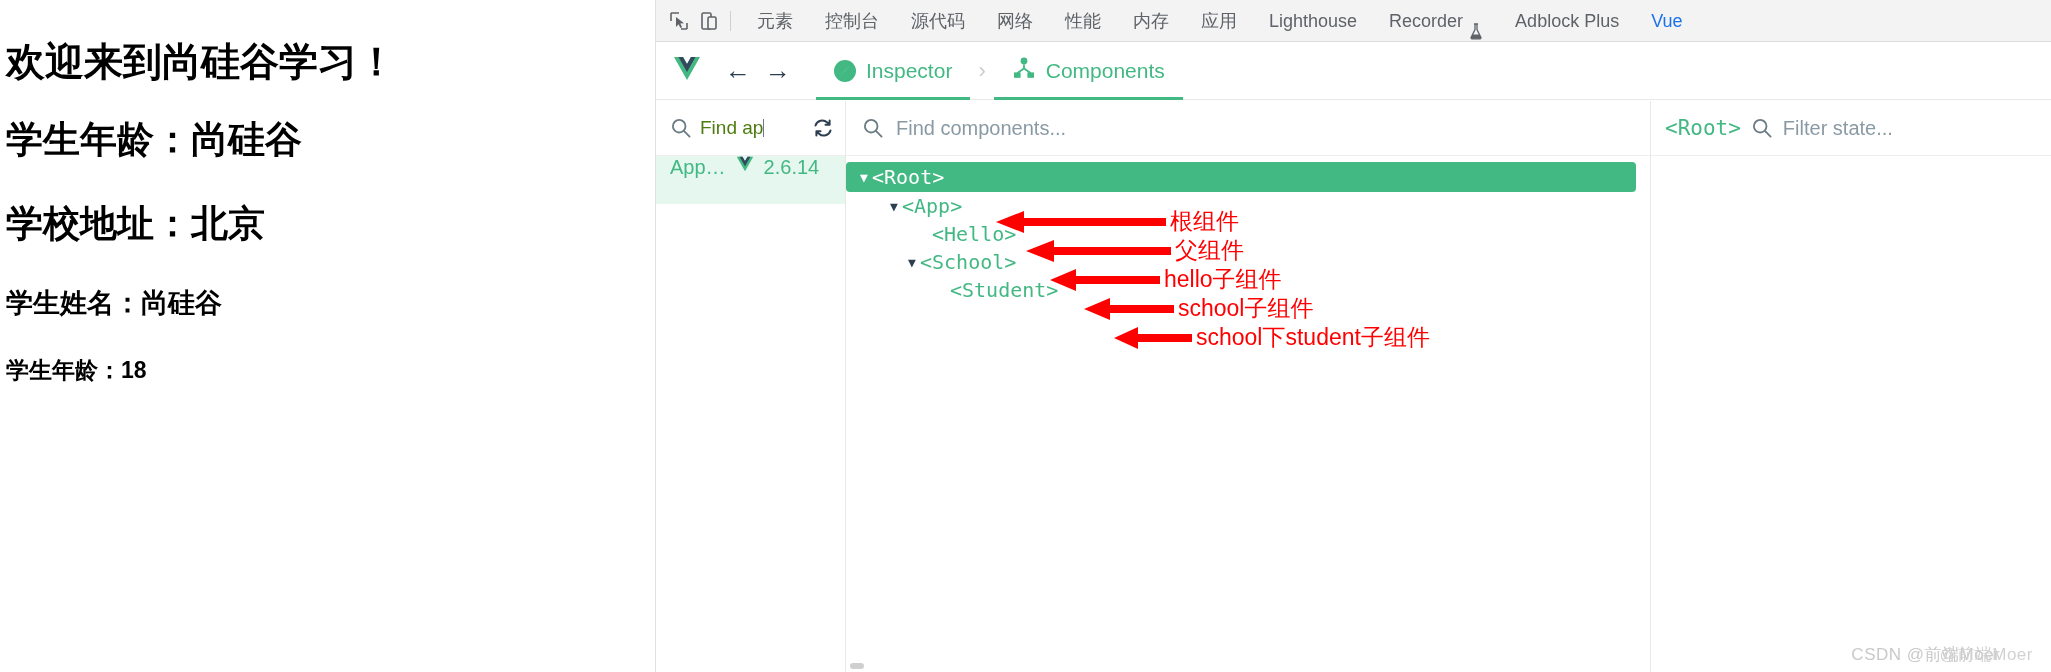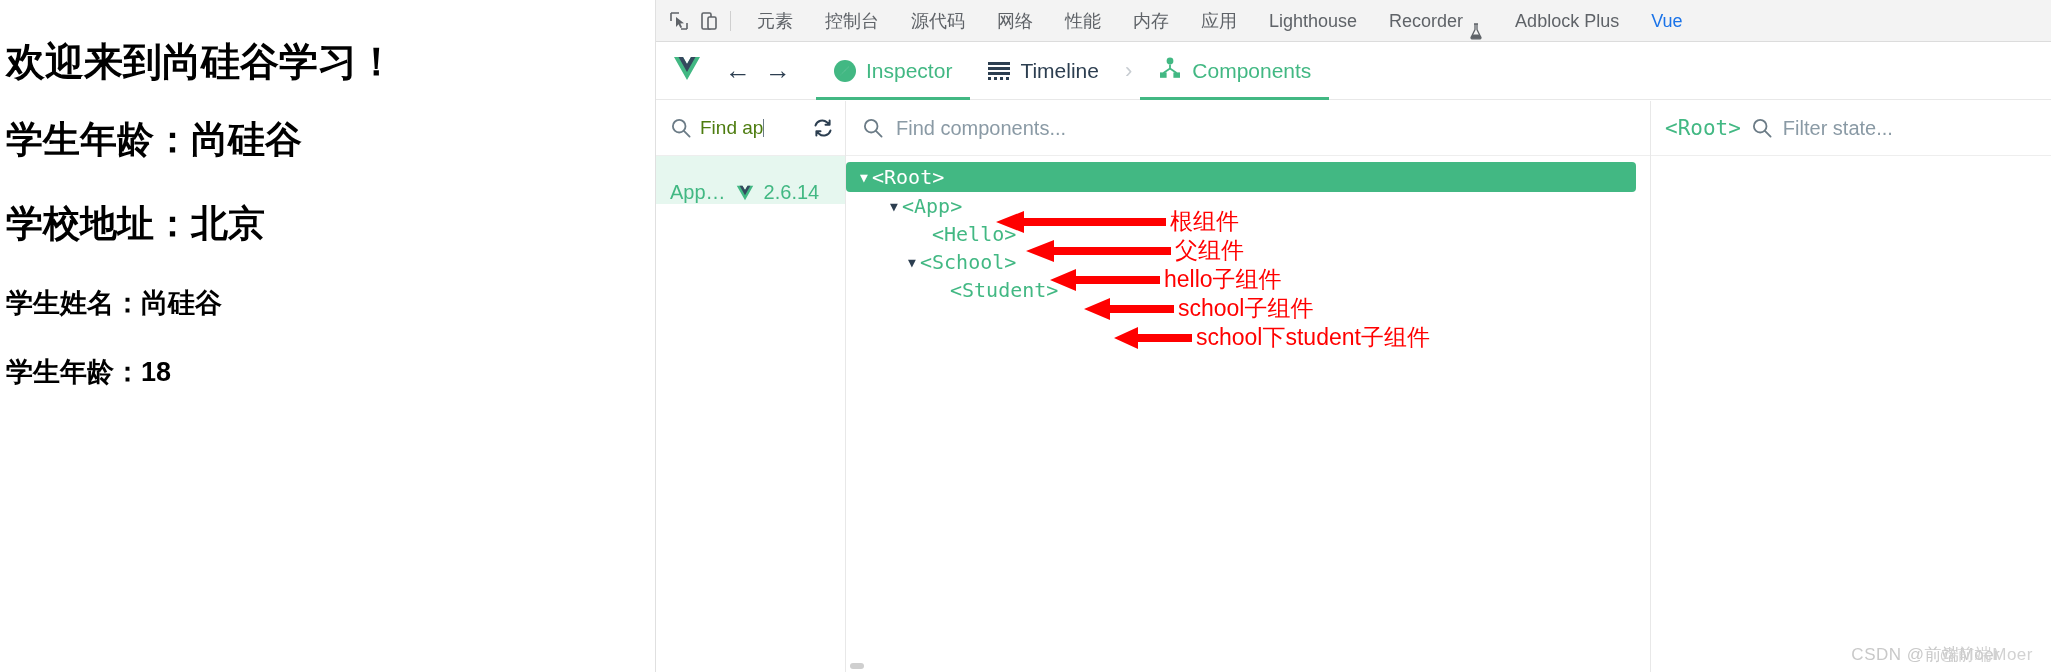--- a/index.html
+++ b/index.html
@@ -29,21 +29,21 @@
   .page-line {
     color: #000000;
     font-weight: bold;
     line-height: 1.15;
     white-space: nowrap;
   }
   .page-line.h1 { font-size: 39px; margin: 12px 0 34px 0; }
   .page-line.h2 { font-size: 37px; margin: 0 0 42px 0; }
   .page-line.h3 { font-size: 37px; margin: 0 0 42px 0; }
   .page-line.h4 { font-size: 27px; margin: 0 0 38px 0; }
-  .page-line.h5 { font-size: 27px; margin: 0 0 10px 0; }
+  .page-line.h5 { font-size: 23px; margin: 0 0 10px 0; }
 
   
   .devtools {
     position: absolute;
     left: 655px; top: 0;
     width: 1396px; height: 672px;
     background: #ffffff;
     border-left: 1px solid #e0e0e0;
   }
 
@@ -196,21 +196,21 @@
     display: inline-block;
     width: 1px; height: 18px;
     background: #6b7b86;
     vertical-align: -3px;
   }
   .refresh-ic { width: 24px; height: 24px; flex: 0 0 auto; color: #2c3e50; }
   .app-item {
     height: 48px;
     background: #e6f7ef;
     display: flex;
-    align-items: flex-end;
+    align-items: flex-start;
     gap: 8px;
     padding: 0 10px 0 14px;
     font-size: 20px;
     color: #42b883;
     white-space: nowrap;
   }
   .app-item .vlogo-sm { width: 22px; height: 19px; flex: 0 0 auto; }
 
   
   .tree-col {
@@ -385,29 +385,20 @@
       </span>
       <span class="nav-arrow">←</span>
       <span class="nav-arrow">→</span>
 
       <div class="vue-tab green first">
         <span class="compass"></span>
         <span>Inspector</span>
         <span class="vt-underline"></span>
       </div>
 
-      <div class="vue-tab">
-        <span class="timeline-ic">
-          <i></i>
-            <i></i>
-            <i></i>
-            <i></i>
-        </span>
-        <span>Timeline</span>
-      </div>
 
       <span class="vt-chevron">›</span>
 
       <div class="vue-tab green">
         <span>
           <svg width="24" height="22" viewBox="0 0 24 22">
             <circle cx="12" cy="4" r="3.4" fill="#42b883"></circle>
             <path d="M12 7.4 V11.5 M12 11.5 L5.4 16 M12 11.5 L18.6 16" stroke="#42b883" stroke-width="1.8" fill="none"></path>
             <rect x="2" y="15.4" width="6.6" height="5.4" fill="#42b883"></rect>
             <rect x="15.4" y="15.4" width="6.6" height="5.4" fill="#42b883"></rect>

